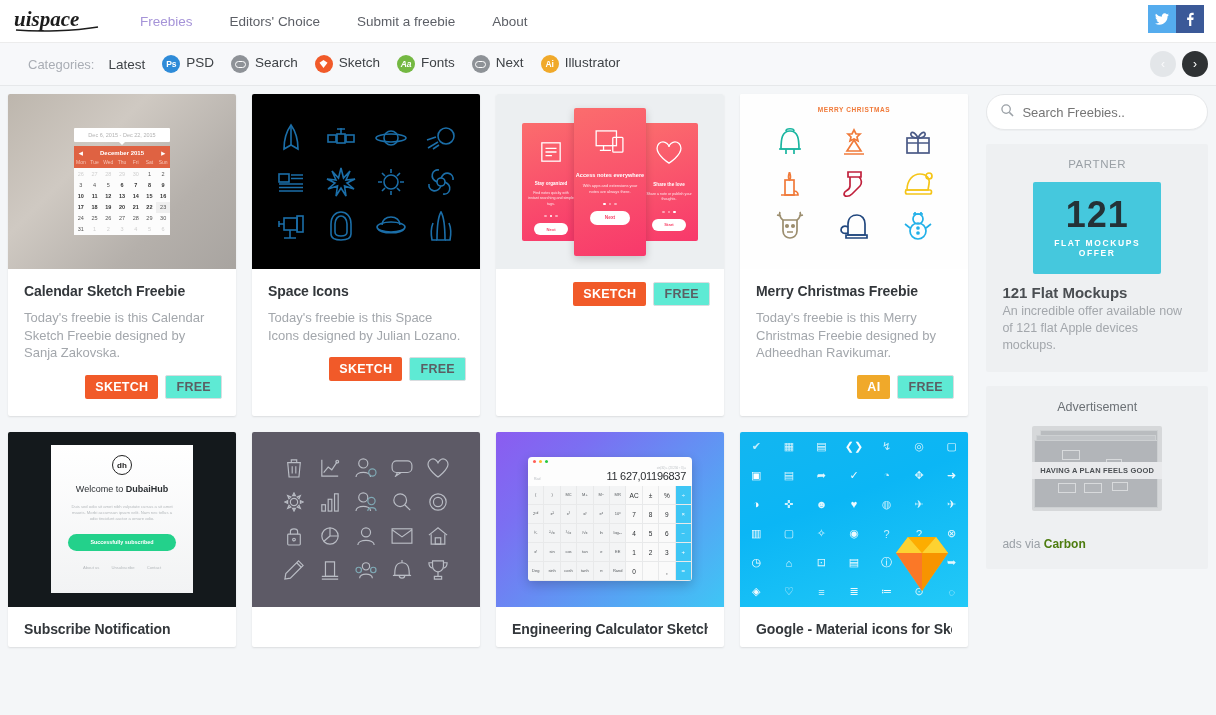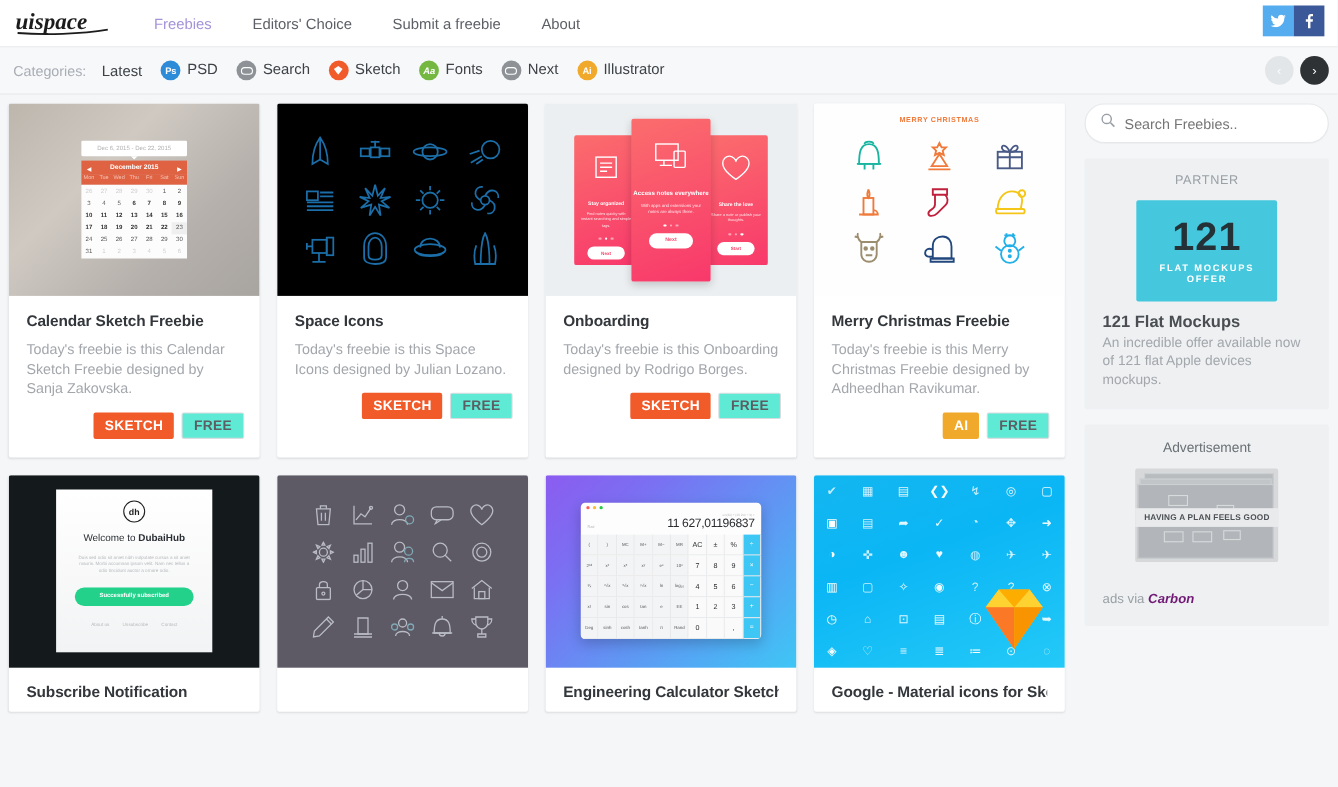--- a/index.html
+++ b/index.html
@@ -43,21 +43,21 @@
   .social svg { display:block; }
 
   
   .catbar {
     height: 44px; background: #f7f8fa;
     border-top: 1px solid #ececec;
     border-bottom: 1px solid #e6e8ea;
     display: flex; align-items: center;
     position: relative; padding-left: 12px;
   }
-  .catlabel { font-size: 13px; color: #a9adb4; margin-right: 14px; }
+  .catlabel { font-size: 13px; color: #a9adb4; margin-right: 14px; margin-left: 16px; }
   .cats { display: flex; align-items: center; }
   .cat {
     display: flex; align-items: flex-start; margin-right: 17px;
     cursor: pointer; text-decoration: none;
   }
   .cat .badge {
     width: 18px; height: 18px; border-radius: 50%;
     display: flex; align-items: center; justify-content: center;
     font-size: 8.5px; color: #fff; font-weight: bold;
     margin-right: 6px; letter-spacing: -0.2px;
@@ -325,21 +325,21 @@
   .adimg .sheet {
     position:absolute; background:#b9bcbf; border:1px solid #cdd0d2;
   }
   .adbanner {
     position:absolute; left:-6px; right:-6px; top:42%;
     background:#e9eaec; color:#4c5054; font-size:7.5px; font-weight:bold;
     text-align:center; padding:4px 0; letter-spacing:.2px;
   }
   .adtext { font-size:12.5px; color:#6b7075; line-height:16px; }
   .adcarbon { font-size:12px; color:#9aa0a6; margin-top:26px; }
-  .adcarbon b { color:#701a75;font-style:italic; }
+  .adcarbon b { color:#4d7c0f; }
 </style>
 </head>
 <body>
 
 <div class="header">
   <a class="logo" href="#" title="uispace">
     <svg width="94" height="28" viewBox="0 0 94 28">
       <text x="2" y="19" font-family="Liberation Serif, serif" font-size="21" font-style="italic" font-weight="bold" fill="#1c1c1c">uispace</text>
       <path d="M4 23 C 28 25, 62 24, 86 20" stroke="#1c1c1c" stroke-width="1.7" fill="none"></path>
     </svg>
@@ -607,24 +607,20 @@
             <div class="obt">Share the love</div>
             <div class="obd">Share a note or publish your thoughts.</div>
             <div class="dots">
                 <i></i>
                 <i></i>
                 <i class="on"></i>
               </div>
             <div class="obbtn">Start</div>
           </div>
         </div>
-      </div>
-      <div class="cardbody">
-        <div class="ctitle">Onboarding</div>
-        <div class="cdesc">Today's freebie is this Onboarding designed by Rodrigo Borges.</div>
       </div>
       <div class="cardfoot">
         <span class="tag sketch">SKETCH</span>
         <span class="tag free">FREE</span>
       </div>
     </div>
 
     <div class="card">
       <div class="thumb t-xmas">
         <div class="xmastitle">MERRY CHRISTMAS</div>

